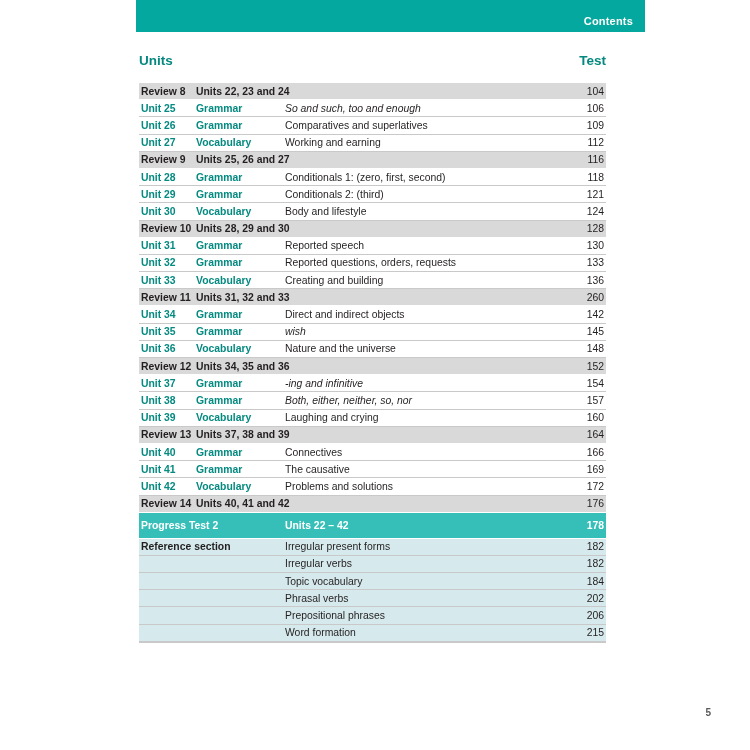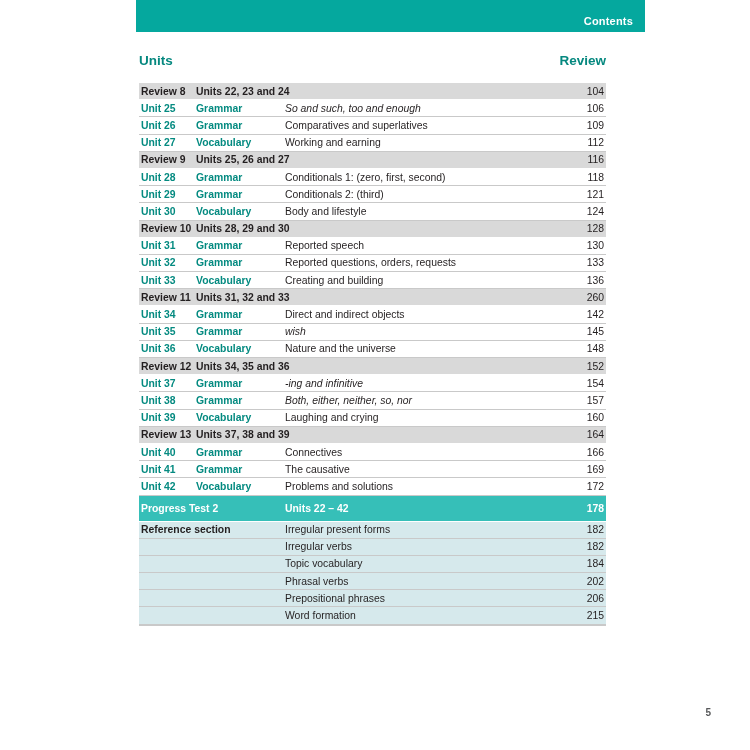--- a/index.html
+++ b/index.html
@@ -152,21 +152,21 @@
 <body>
 
 <div class="header-bar">
   <span class="header-title">Contents</span>
 </div>
 
 <div class="toc">
 
   <div class="toc-head">
     <div class="col-units">Units</div>
-    <div class="col-pages">Review</div>
+    <div class="col-pages">Test</div>
   </div>
 
   <div id="toc-rows">
       <div class="row review">
         <div class="c-unit">Review 8</div>
         <div class="c-type">Units 22, 23 and 24</div>
         <div class="c-desc"></div>
         <div class="c-page">104</div>
       </div>
       <div class="row unit">
@@ -299,20 +299,26 @@
         <div class="c-unit">Unit 41</div>
         <div class="c-type">Grammar</div>
         <div class="c-desc">The causative</div>
         <div class="c-page">169</div>
       </div>
       <div class="row unit">
         <div class="c-unit">Unit 42</div>
         <div class="c-type">Vocabulary</div>
         <div class="c-desc">Problems and solutions</div>
         <div class="c-page">172</div>
+      </div>
+      <div class="row review">
+        <div class="c-unit">Review 14</div>
+        <div class="c-type">Units 40, 41 and 42</div>
+        <div class="c-desc"></div>
+        <div class="c-page">176</div>
       </div>
       <div class="row progress">
         <div class="c-unit">Progress Test 2</div>
         <div class="c-desc">Units 22 – 42</div>
         <div class="c-page">178</div>
       </div>
       <div class="row reference first">
         <div class="c-unit">Reference section</div>
         <div class="c-desc">Irregular present forms</div>
         <div class="c-page">182</div>

